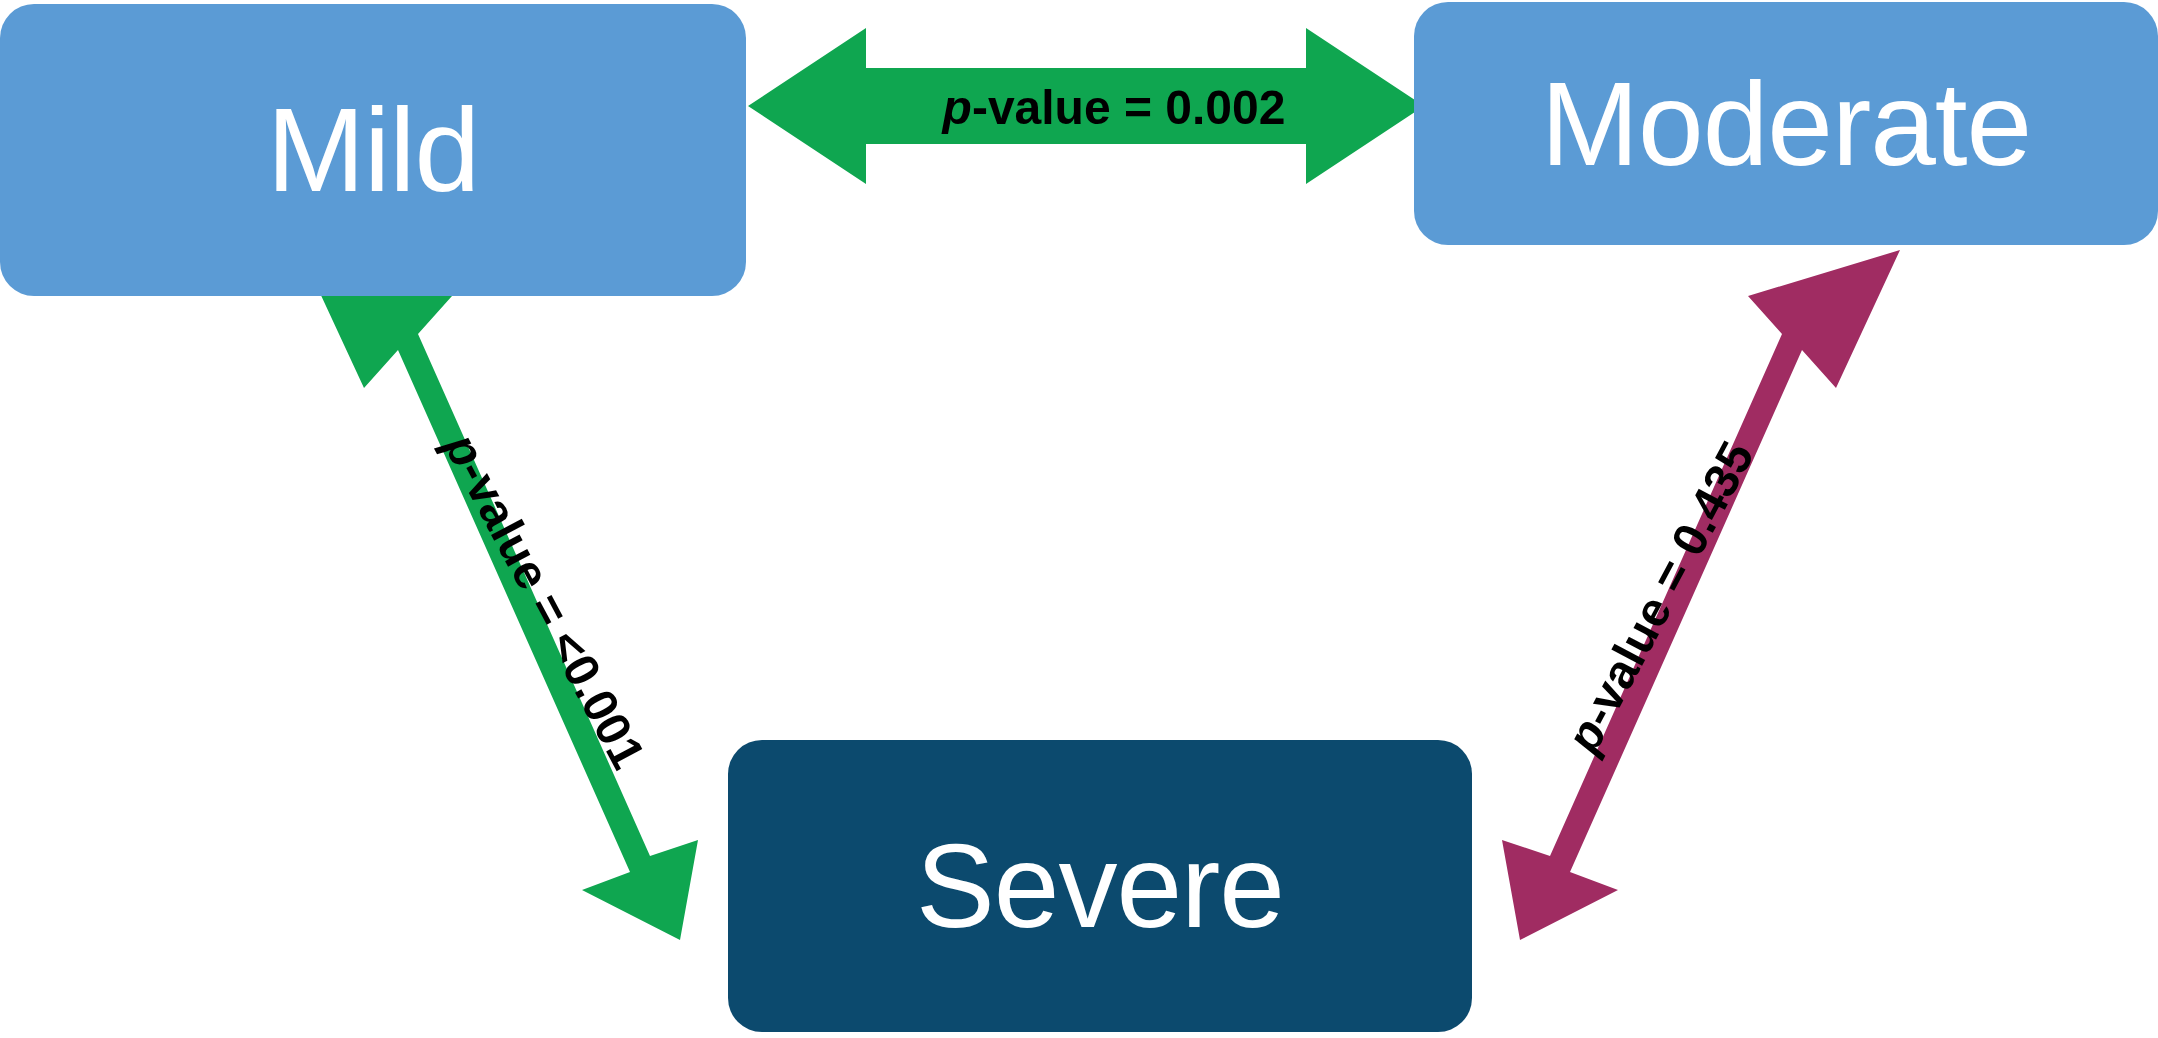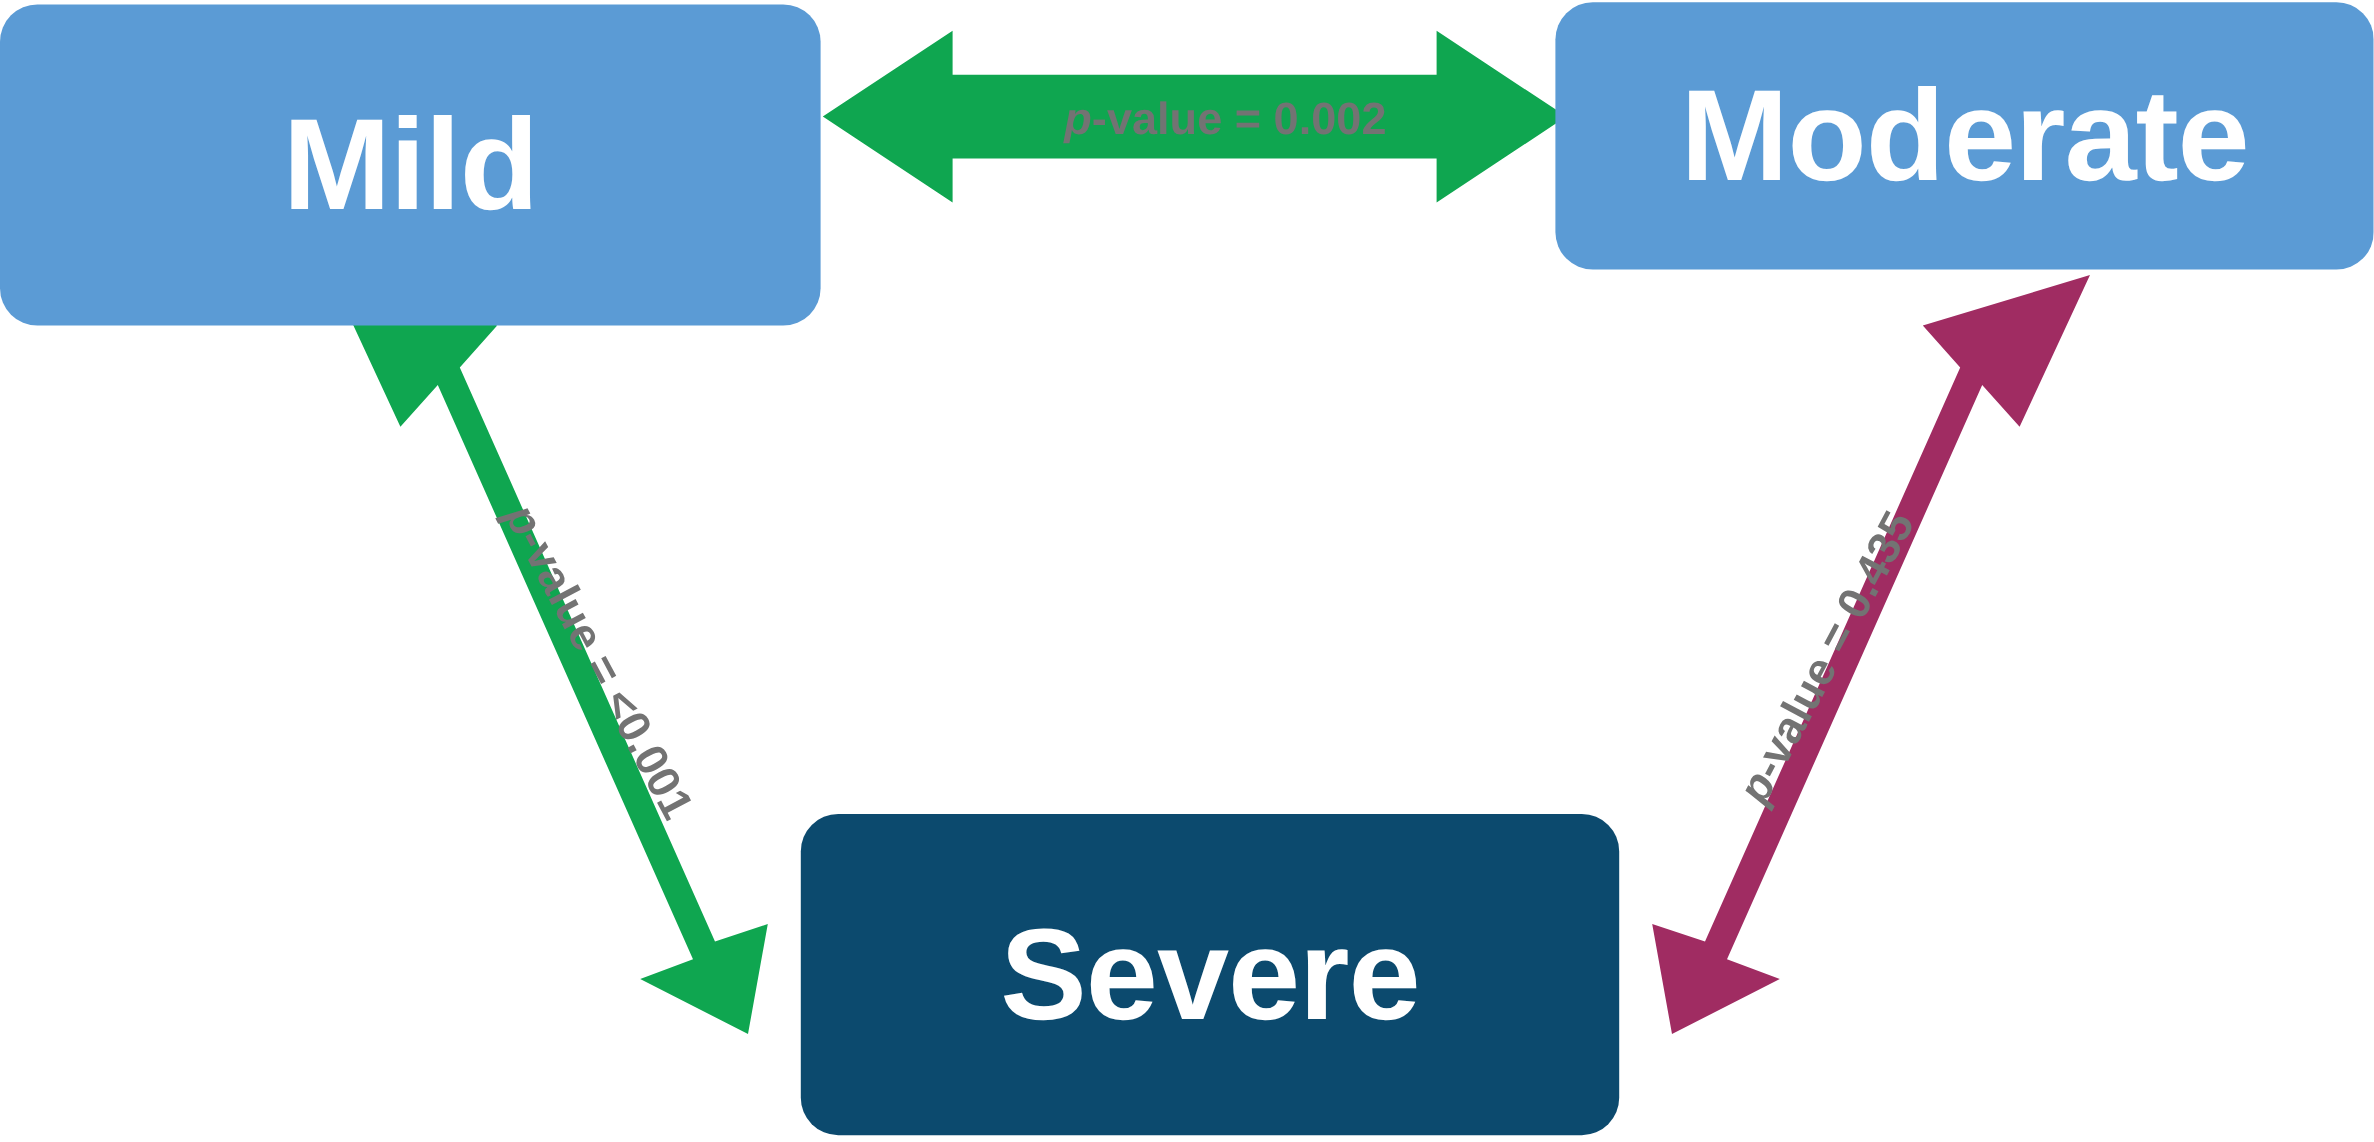--- a/index.html
+++ b/index.html
@@ -22,40 +22,40 @@
     background: #5B9BD5;
     border-radius: 34px;
     display: flex;
     align-items: center;
     justify-content: center;
     box-sizing: border-box;
   }
   .node-label {
     color: #ffffff;
     font-family: "Liberation Sans", sans-serif;
-    font-weight: bold;
+    font-weight: normal;
     font-size: 118px;
     line-height: 1;
     letter-spacing: -1px;
     white-space: nowrap;
   }
   #node-mild   { left: 0px;    top: 4px;   width: 746px; height: 292px; }
   #node-moderate { left: 1414px; top: 2px;  width: 744px; height: 243px; }
   #node-severe { left: 728px;  top: 740px;  width: 744px; height: 292px; }
 
   .connector {
     position: absolute;
     pointer-events: none;
   }
   .conn-label {
     position: absolute;
-    color: #737373;
+    color: #000000;
     font-family: "Liberation Sans", sans-serif;
     font-weight: bold;
-    font-size: 41px;
+    font-size: 48px;
     white-space: nowrap;
     line-height: 1;
   }
   .conn-label i {
     font-style: italic;
   }
 
   
   #conn-top { left: 748px; top: 18px; width: 676px; height: 176px; }
   #conn-top-label {

